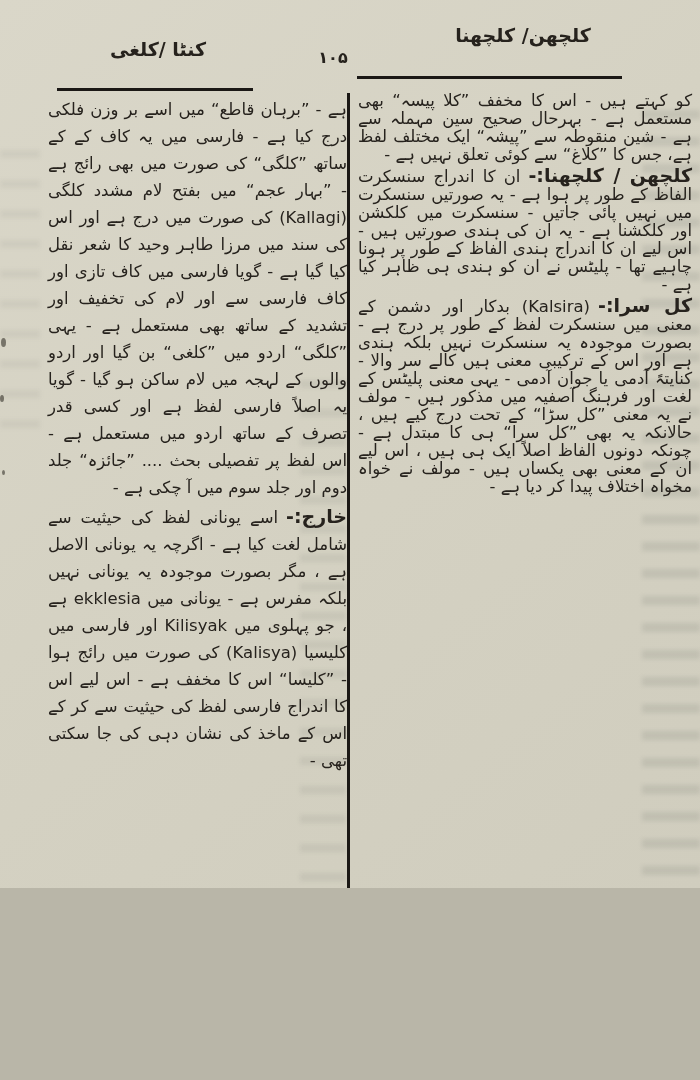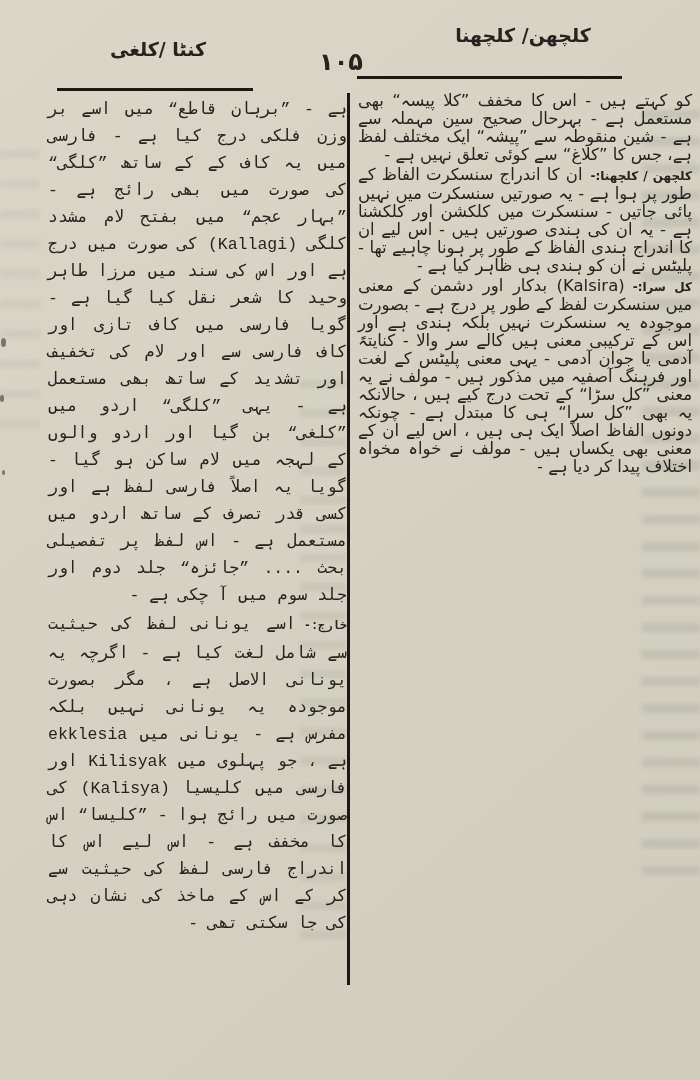--- a/index.html
+++ b/index.html
@@ -1,49 +1,49 @@
 <!DOCTYPE html>
 <html lang="ur" dir="rtl"><head>
 <meta charset="utf-8">
 <style>
   html,body{margin:0;padding:0;}
   body{width:700px;height:1080px;background:#b9b6a8;font-family:"DejaVu Sans",sans-serif;}
   .page{
-    position:relative;width:700px;height:1080px;overflow:hidden;
+    position:relative;width:700px;height:888px;overflow:hidden;
     background:linear-gradient(140deg,#dad7c9 0%,#d5d2c3 45%,#d0cdbe 100%);
     color:#26221d;direction:rtl;
   }
   
   .ghost{position:absolute;pointer-events:none;filter:blur(2px);}
   .ghost-right{right:0;top:110px;width:58px;height:780px;
     background:repeating-linear-gradient(to bottom,rgba(100,104,98,.14) 0 9px,transparent 9px 27px);}
   .ghost-gap{left:300px;top:380px;width:46px;height:560px;
     background:repeating-linear-gradient(to bottom,rgba(100,104,98,.10) 0 8px,transparent 8px 29px);}
   .ghost-left{left:0;top:150px;width:40px;height:300px;
     background:repeating-linear-gradient(to bottom,rgba(100,104,98,.08) 0 8px,transparent 8px 30px);}
   .speck{position:absolute;background:rgba(40,36,30,.55);border-radius:50%;}
   .speck1{left:1px;top:338px;width:5px;height:9px;}
   .speck2{left:0;top:395px;width:4px;height:7px;}
   .speck3{left:2px;top:470px;width:3px;height:5px;}
 
   .run-head{position:absolute;font-weight:bold;font-size:19px;white-space:nowrap;}
   .run-head-left{left:60px;top:38px;width:196px;text-align:center;}
   .run-head-right{left:422px;top:24px;width:202px;text-align:center;}
-  .page-num{position:absolute;left:310px;top:48px;width:62px;text-align:center;
-    font-size:24px;font-weight:bold;letter-spacing:2px;}
+  .page-num{position:absolute;left:302px;top:48px;width:62px;text-align:center;
+    font-size:16px;font-weight:bold;letter-spacing:2px;}
   .rule{position:absolute;background:#1b1815;}
   .rule-right{left:357px;top:76px;width:265px;height:3px;}
   .rule-left{left:57px;top:88px;width:196px;height:2.5px;}
   .divider{position:absolute;left:347px;top:93px;width:2.5px;height:892px;background:#1b1815;}
 
   .col{position:absolute;text-align:justify;}
   .col-right{left:358px;top:92px;width:334px;font-size:16.5px;line-height:18px;}
-  .col-left{left:48px;top:96px;width:299px;font-size:16.5px;line-height:27px;font-family:Liberation Mono, monospace;}
+  .col-left{left:48px;top:96px;width:299px;font-size:16.5px;line-height:27px;}
   .entry{margin:0 0 2px 0;}
-  .headword{font-weight:bold;font-size:12px;margin-left:8px;}
+  .headword{font-weight:bold;font-size:19px;margin-left:8px;}
   .headword:empty{display:none;margin:0;}
 </style>
 </head>
 <body>
 
 <div class="page">
 
   <div class="ghost ghost-right"></div>
   <div class="ghost ghost-gap"></div>
   <div class="ghost ghost-left"></div>

